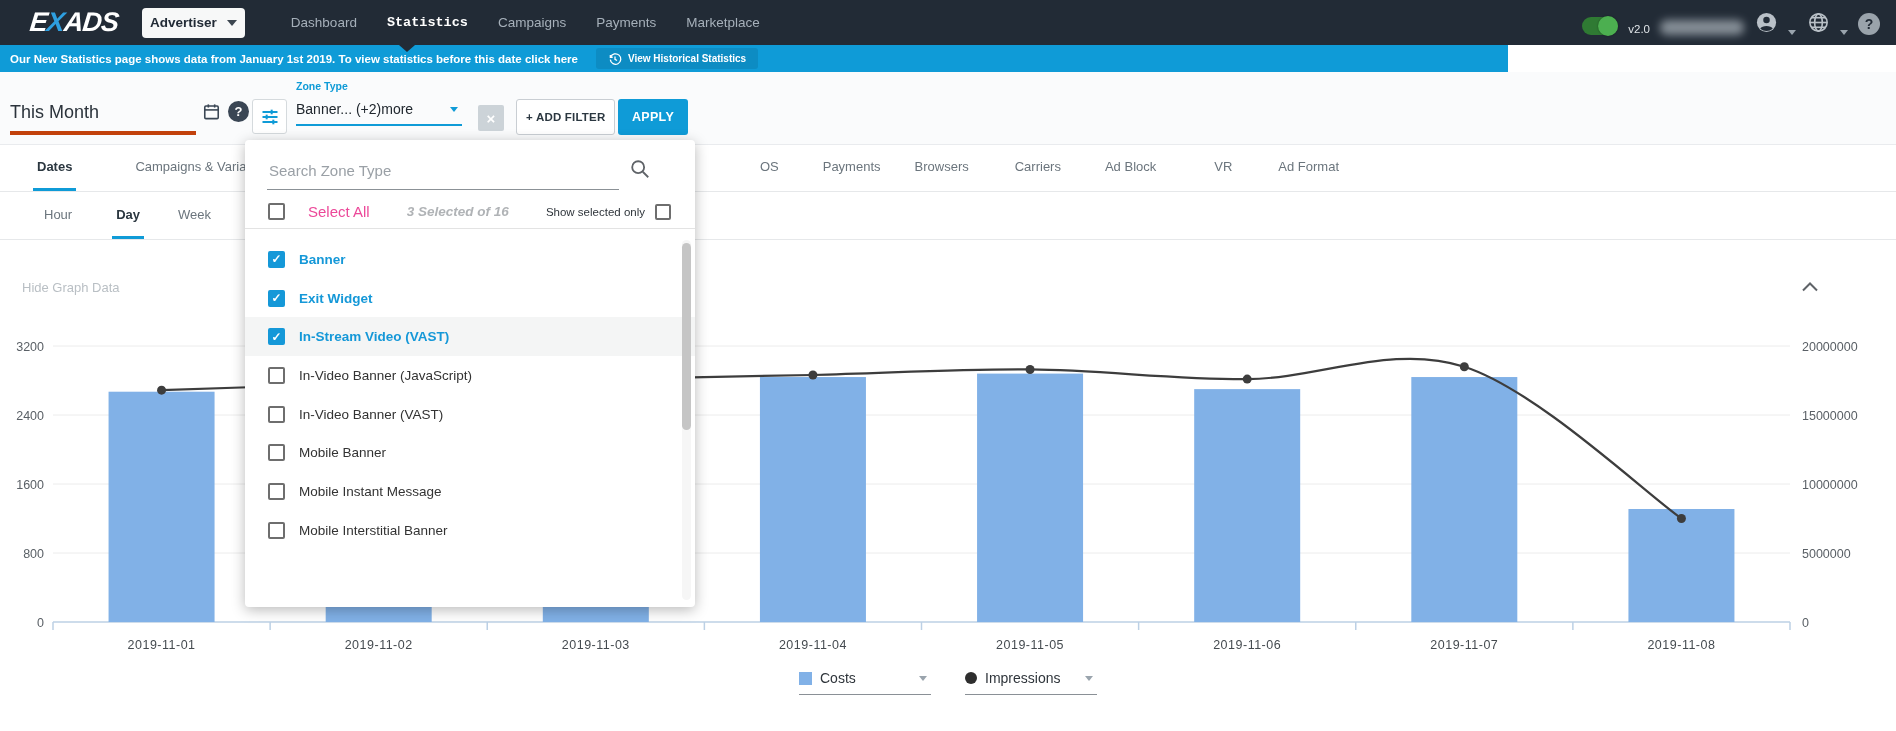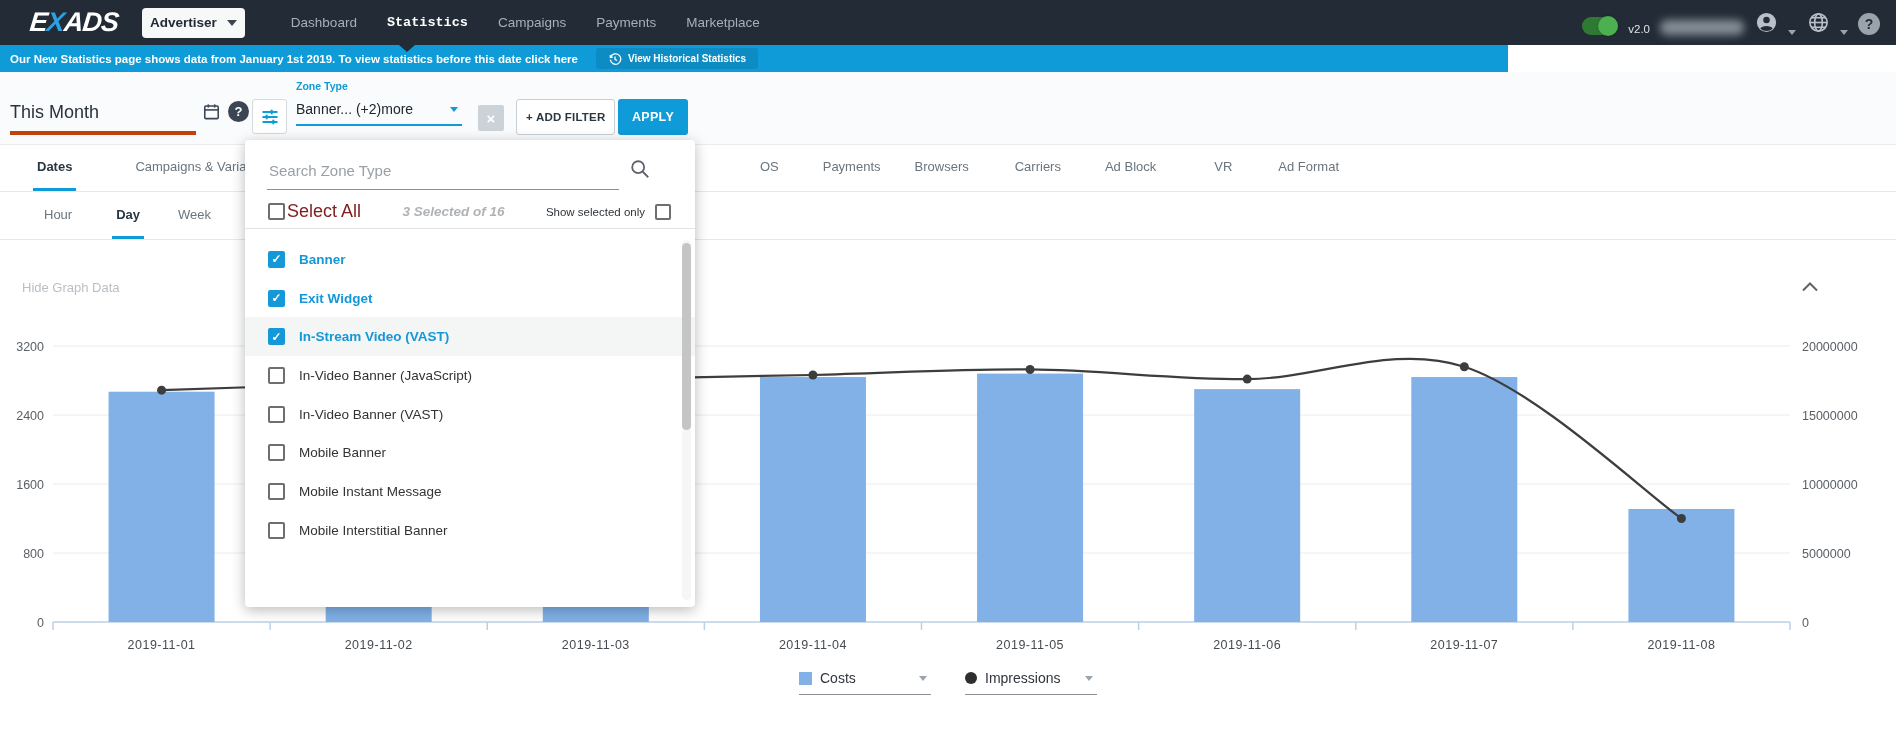--- a/index.html
+++ b/index.html
@@ -102,21 +102,21 @@
     font-size:15px; color:#333; padding:8px 2px 10px 2px; background:transparent;
     font-family:"Liberation Sans", sans-serif; }
   .dd-search input::placeholder { color:#9aa0a6; }
   .dd-search .mag { margin-left:10px; margin-bottom:6px; cursor:pointer; }
   .dd-opts { position:absolute; left:0; top:55px; width:450px; height:33px; display:flex; align-items:center;
     padding:0 24px 0 23px; border-bottom:1px solid #e3e3e3; height:34px; }
   .cb { width:17px; height:17px; border:2px solid #6e6e6e; border-radius:2px; background:#fff;
     flex:none; cursor:pointer; }
   .cb.checked { background:#1598d8; border-color:#1598d8; color:#fff; display:flex; align-items:center;
     justify-content:center; font-size:12px; font-weight:bold; }
-  .dd-opts .sel-all-lbl { font-size:18px; color:#7f1d1d; margin-left:2px; }
+  .dd-opts .sel-all-lbl { font-size:15px; color:#ec4899; margin-left:23px; }
   .dd-opts .summary { flex:1; text-align:center; font-size:13.5px; font-style:italic; font-weight:bold;
     color:#b0b3b6; }
   .dd-opts .show-lbl { font-size:11.5px; color:#2f353b; margin-right:10px; }
   .dd-opts .cb.small { width:16px; height:16px; }
   .zt-list { position:absolute; left:0; top:100px; width:450px; height:367px; overflow:hidden; }
   .zt-item { height:38.7px; display:flex; align-items:center; padding-left:23px; cursor:pointer; }
   .zt-item.hl { background:#f4f5f5; }
   .zt-item .lbl { margin-left:14px; font-size:13.5px; color:#333; }
   .zt-item.checked .lbl { color:#1598d8; font-weight:bold; }
   .dd-scroll-track { position:absolute; right:4px; top:100px; width:9px; height:360px; background:#f6f6f6;

